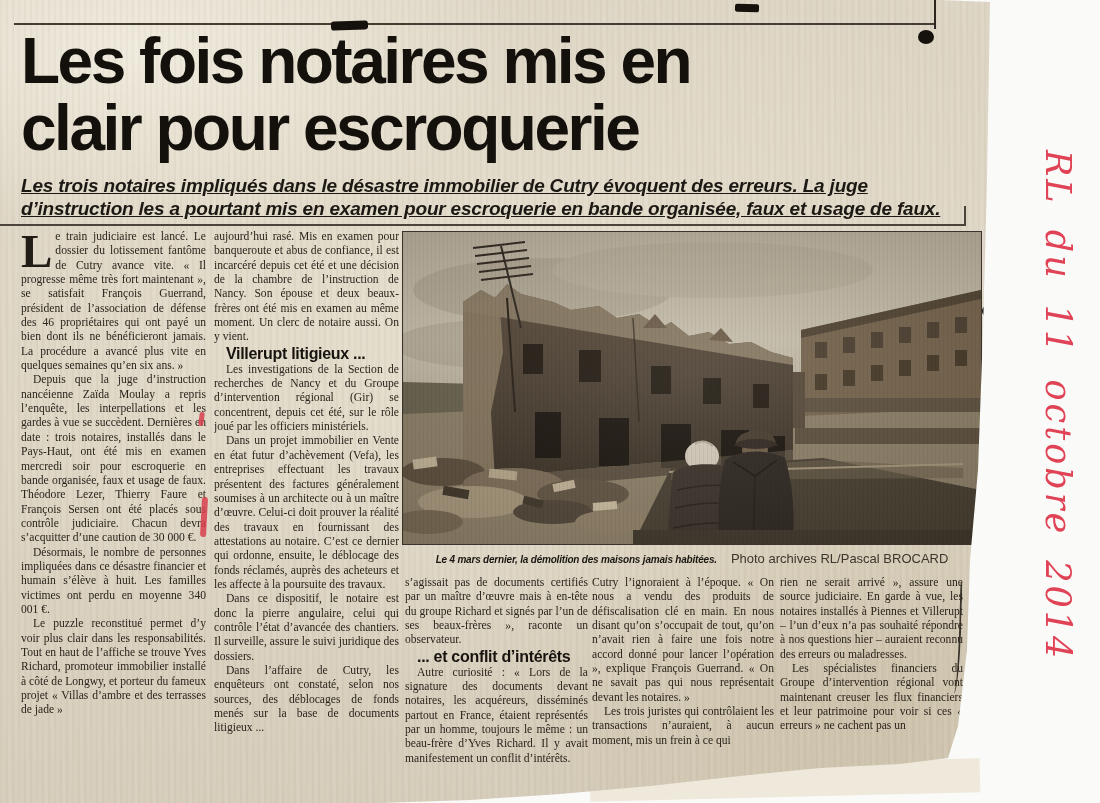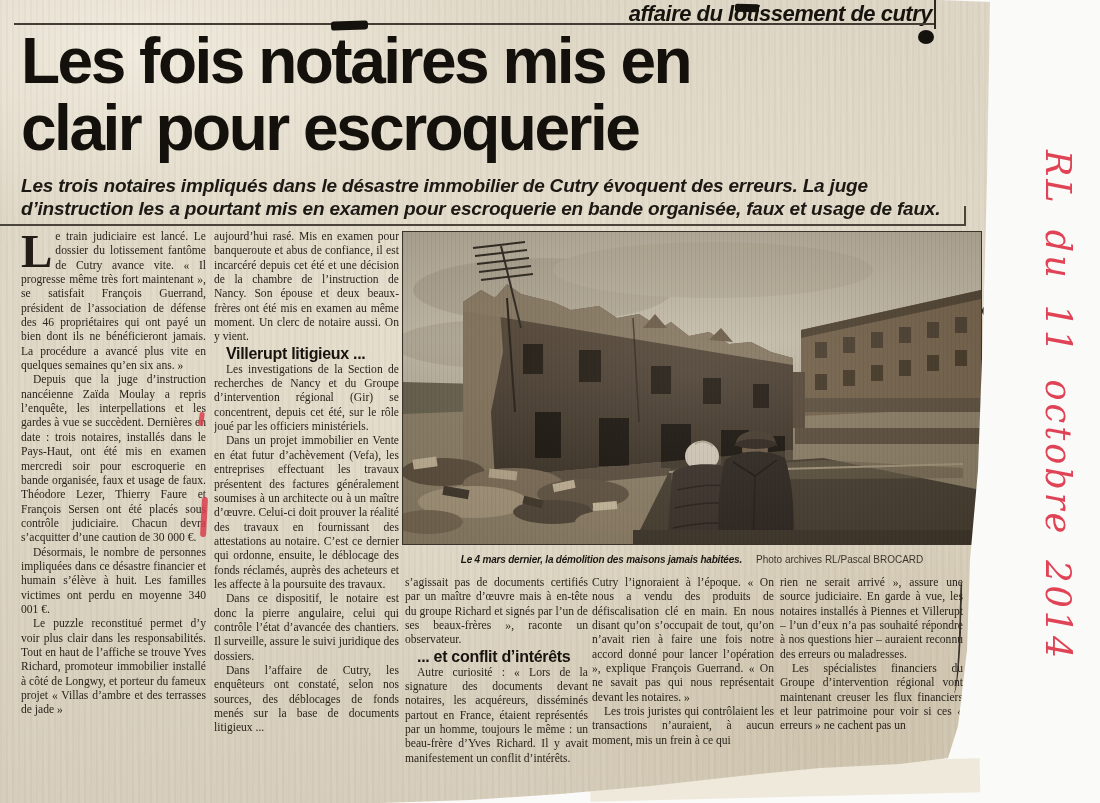--- a/index.html
+++ b/index.html
@@ -43,21 +43,21 @@
   .rule-standfirst{left:0;top:224px;width:966px;height:2px;background:#4a443b;}
   .rule-standfirst-vert{left:964px;top:206px;width:2px;height:20px;background:#4a443b;}
 
   
   .headline{
     left:21px;top:28px;width:950px;color:#14110c;
     font-size:64px;line-height:67px;font-weight:700;letter-spacing:-2.5px;
   }
   .standfirst{
     left:21px;top:175px;width:950px;color:#1c1813;
-    font-size:19px;line-height:22.5px;font-weight:700;font-style:italic;letter-spacing:-.2px;
+    font-size:19px;line-height:22.5px;font-weight:700;font-style:italic;letter-spacing:-.2px;text-decoration:underline;
   }
 
   
   .col{
     color:#2a241c;font-family:"Liberation Serif", serif;
     font-size:11.6px;line-height:14.35px;text-align:justify;overflow:hidden;
   }
   .col p{margin:0;text-indent:12px;}
   .col p.noindent{text-indent:0;}
   .dropcap{
@@ -81,21 +81,21 @@
     border:1px solid #3a342c;background:#b4ab99;box-sizing:border-box;overflow:hidden;
   }
   .photo::after{
     content:"";position:absolute;inset:0;pointer-events:none;
     background:
       repeating-linear-gradient(90deg, rgba(0,0,0,.05) 0 1px, transparent 1px 4px),
       radial-gradient(ellipse 420px 240px at 50% 45%, rgba(255,248,230,.10), rgba(40,30,15,.12) 95%);
   }
   .caption-row{left:402px;top:549px;width:580px;text-align:center;color:#1b1712;}
   .caption{font-size:10px;font-weight:700;font-style:italic;letter-spacing:-.2px;}
-  .credit{font-size:10px;font-weight:400;color:#3c362d;margin-left:14px;}
+  .credit{font-size:13px;font-weight:400;color:#3c362d;margin-left:14px;}
 
   
   .red-mark{background:#d8404e;border-radius:2px;opacity:.85;}
   .rm1{left:199px;top:412px;width:5px;height:14px;transform:rotate(8deg);}
   .rm2{left:201px;top:497px;width:6px;height:40px;transform:rotate(3deg);border-radius:3px;}
   .pen-bracket{
     left:953px;top:583px;width:6px;height:110px;
     border-right:2.5px solid #2a241d;border-radius:0 0 70% 0;transform:rotate(1.5deg);opacity:.9;
   }
   .smudge{background:#15120e;}
@@ -113,21 +113,20 @@
     white-space:nowrap;
   }
 </style>
 </head>
 <body>
 
 <div class="torn-under"></div>
 
 <div class="clipping">
 
-  <div class="abs kicker">affaire du lotissement de cutry</div>
   <div class="abs rule-top"></div>
   <div class="abs rule-kicker-vert"></div>
 
   <div class="abs headline">
     <div>Les fois notaires mis en</div>
     <div>clair pour escroquerie</div>
   </div>
 
   <div class="abs standfirst">
     <div>Les trois notaires impliqués dans le désastre immobilier de Cutry évoquent des erreurs. La juge</div>

